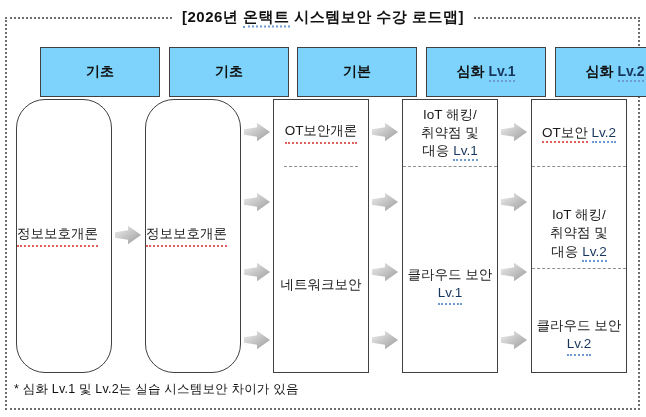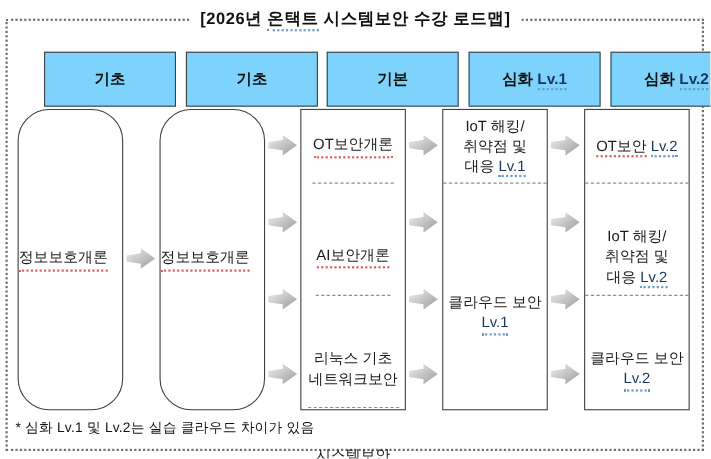--- a/index.html
+++ b/index.html
@@ -76,28 +76,21 @@
   </div>
 
   <div class="col-header c3">
     <span>기본</span>
   </div>
   <div class="col-body c3">
     <div class="cell">
       <span class="u-red">OT보안개론</span>
     </div>
     <div class="cell">
-      <span class="u-red">AI보안개론</span>
-    </div>
-    <div class="cell">
-      <span>리눅스 기초</span>
       <span>네트워크보안</span>
-    </div>
-    <div class="cell">
-      <span>시스템보안</span>
     </div>
   </div>
 
   <div class="col-header c4">
     <span>심화</span>
     <span class="lvl u-blue">Lv.1</span>
   </div>
   <div class="col-body c4">
     <div class="cell">
       <span>IoT 해킹/</span>
@@ -171,15 +164,15 @@
   <svg class="arrow" style="left:500px;top:191px" viewBox="0 0 30 22">
       <polygon points="1,8 15,6 15,1 29,11 15,21 15,16 1,14" fill="url(#ag)"></polygon>
     </svg>
   <svg class="arrow" style="left:500px;top:261px" viewBox="0 0 30 22">
       <polygon points="1,8 15,6 15,1 29,11 15,21 15,16 1,14" fill="url(#ag)"></polygon>
     </svg>
   <svg class="arrow" style="left:500px;top:329px" viewBox="0 0 30 22">
       <polygon points="1,8 15,6 15,1 29,11 15,21 15,16 1,14" fill="url(#ag)"></polygon>
     </svg>
 
-  <div class="footnote">* 심화 Lv.1 및 Lv.2는 실습 클라우드 차이가 있음</div>
+  <div class="footnote">* 심화 Lv.1 및 Lv.2는 실습 시스템보안 차이가 있음</div>
 
 </div>
 
 </body></html>

